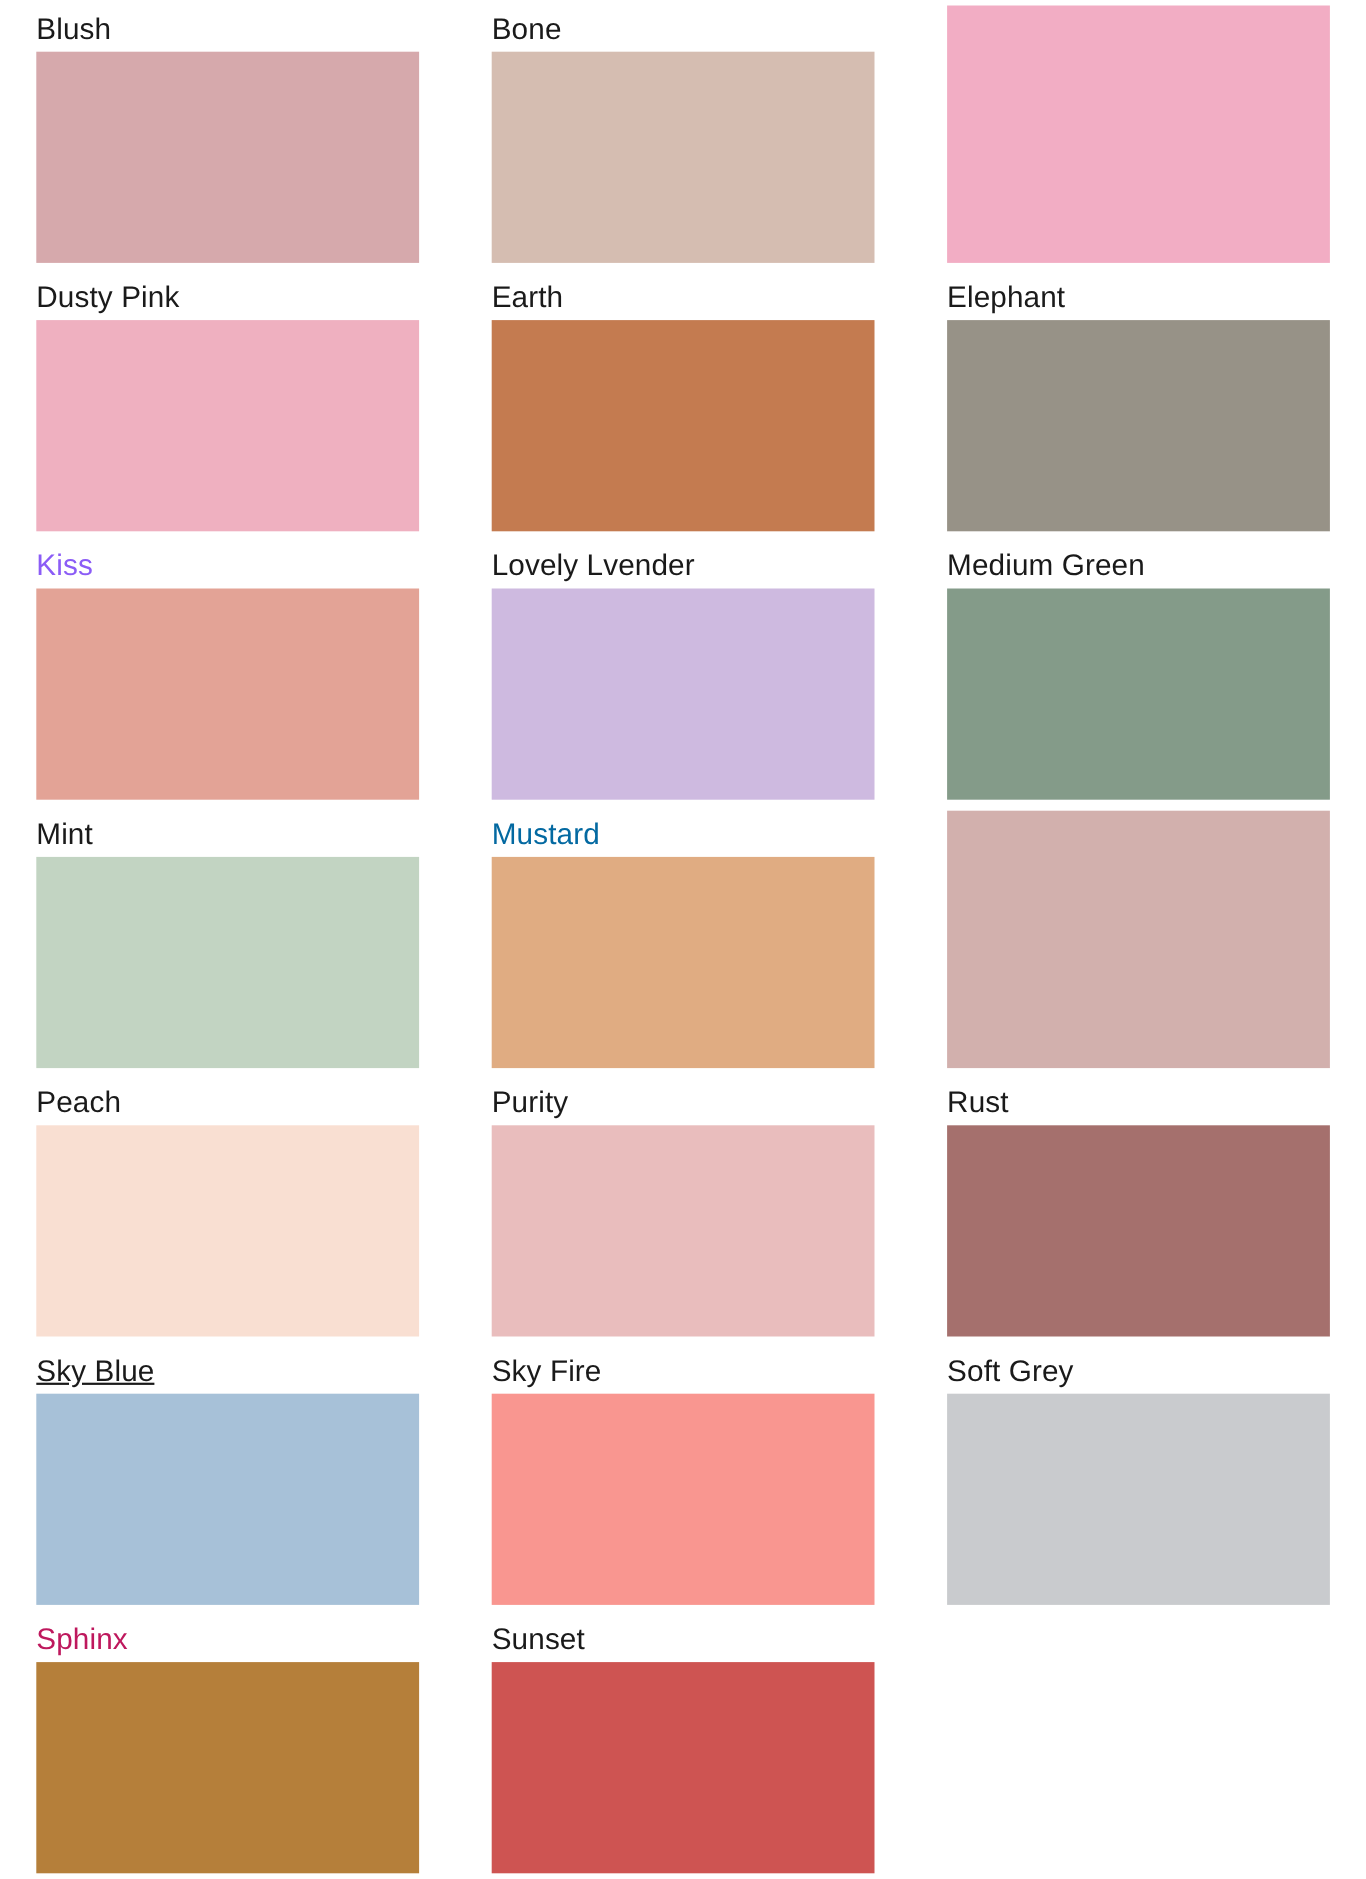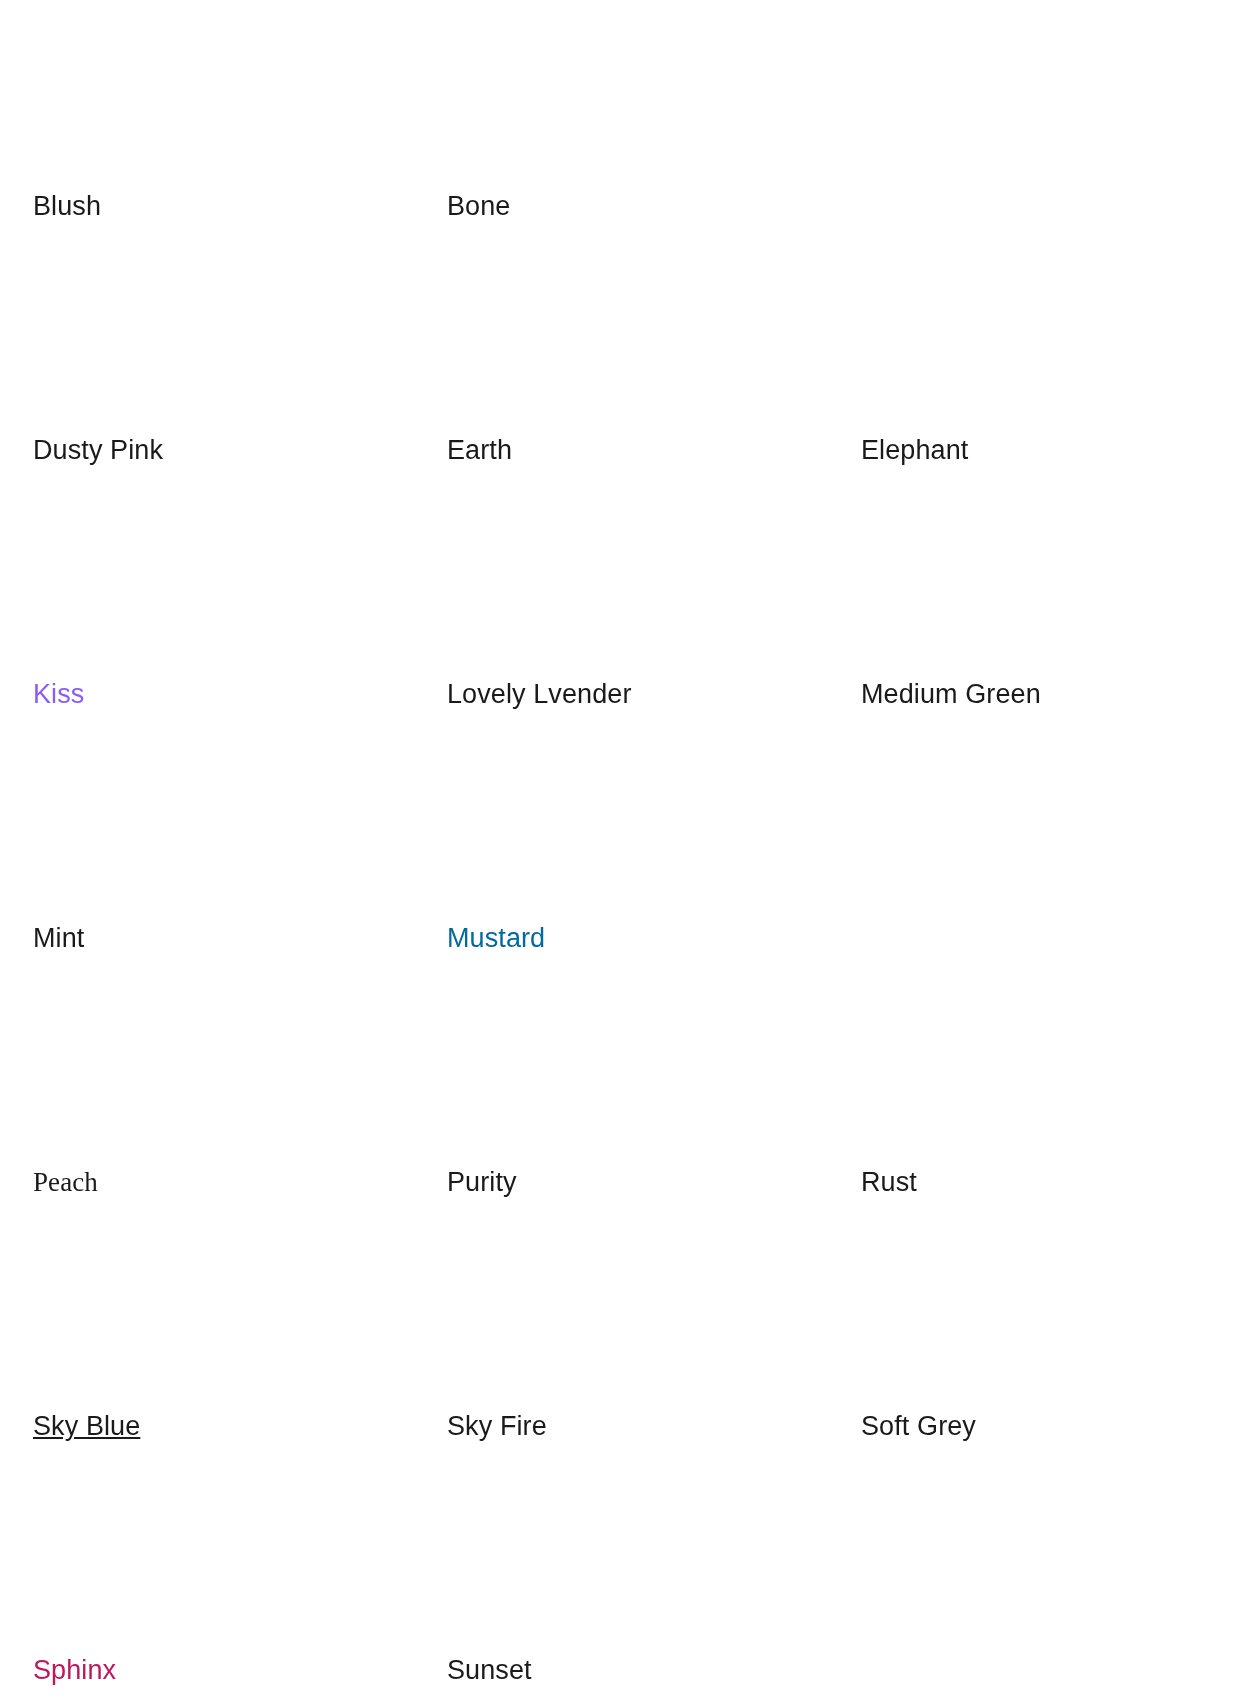--- a/index.html
+++ b/index.html
@@ -17,25 +17,25 @@
   #palette-grid {
     display: grid;
     grid-template-columns: repeat(3, 1fr);
     grid-template-rows: repeat(7, 1fr);
     width: 1242px;
     height: 1708px;
     box-sizing: border-box;
   }
   .swatch-cell {
     display: flex;
-    flex-direction: row;
-    align-items: flex-end;
+    flex-direction: column;
+    align-items: flex-start;
     justify-content: flex-start;
     box-sizing: border-box;
-    padding: 17px 33px;
+    padding: 5px 33px;
     overflow: hidden;
   }
   .swatch-label {
     flex: 0 0 auto;
     height: 42px;
     line-height: 42px;
     text-align: center;
     font-size: 27px;
     color: #1a1a1a;
     font-family: "Liberation Sans", sans-serif;
@@ -57,21 +57,21 @@
       <div class="swatch-color" style="background-color: rgb(214, 169, 172);"></div>
     </div>
     <div class="swatch-cell">
       <div class="swatch-label" style="color: rgb(26, 26, 26);">Bone</div>
       <div class="swatch-color" style="background-color: rgb(213, 189, 177);"></div>
     </div>
     <div class="swatch-cell">
       <div class="swatch-color" style="background-color: rgb(242, 173, 196);"></div>
     </div>
     <div class="swatch-cell">
-      <div class="swatch-label" style="color: rgb(26, 26, 26); margin-top: 23px;">Dusty Pink</div>
+      <div class="swatch-label" style="color: rgb(26, 26, 26);">Dusty Pink</div>
       <div class="swatch-color" style="background-color: rgb(239, 176, 192);"></div>
     </div>
     <div class="swatch-cell">
       <div class="swatch-label" style="color: rgb(26, 26, 26);">Earth</div>
       <div class="swatch-color" style="background-color: rgb(196, 123, 80);"></div>
     </div>
     <div class="swatch-cell">
       <div class="swatch-label" style="color: rgb(26, 26, 26);">Elephant</div>
       <div class="swatch-color" style="background-color: rgb(151, 146, 135);"></div>
     </div>
@@ -92,21 +92,21 @@
       <div class="swatch-color" style="background-color: rgb(194, 212, 194);"></div>
     </div>
     <div class="swatch-cell">
       <div class="swatch-label" style="color: #0369a1;">Mustard</div>
       <div class="swatch-color" style="background-color: rgb(224, 172, 130);"></div>
     </div>
     <div class="swatch-cell">
       <div class="swatch-color" style="background-color: rgb(210, 176, 173);"></div>
     </div>
     <div class="swatch-cell">
-      <div class="swatch-label" style="color: rgb(26, 26, 26); font-family: Liberation Serif, serif;">Peach</div>
+      <div class="swatch-label" style="color: rgb(26, 26, 26);">Peach</div>
       <div class="swatch-color" style="background-color: rgb(249, 223, 210);"></div>
     </div>
     <div class="swatch-cell">
       <div class="swatch-label" style="color: rgb(26, 26, 26);">Purity</div>
       <div class="swatch-color" style="background-color: rgb(233, 189, 189);"></div>
     </div>
     <div class="swatch-cell">
       <div class="swatch-label" style="color: rgb(26, 26, 26);">Rust</div>
       <div class="swatch-color" style="background-color: rgb(165, 112, 109);"></div>
     </div>

